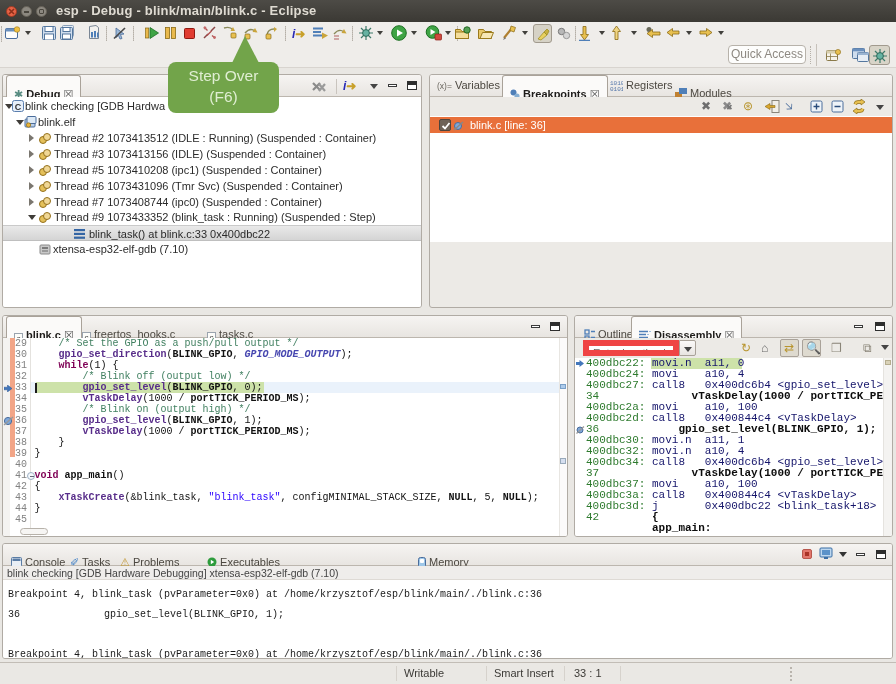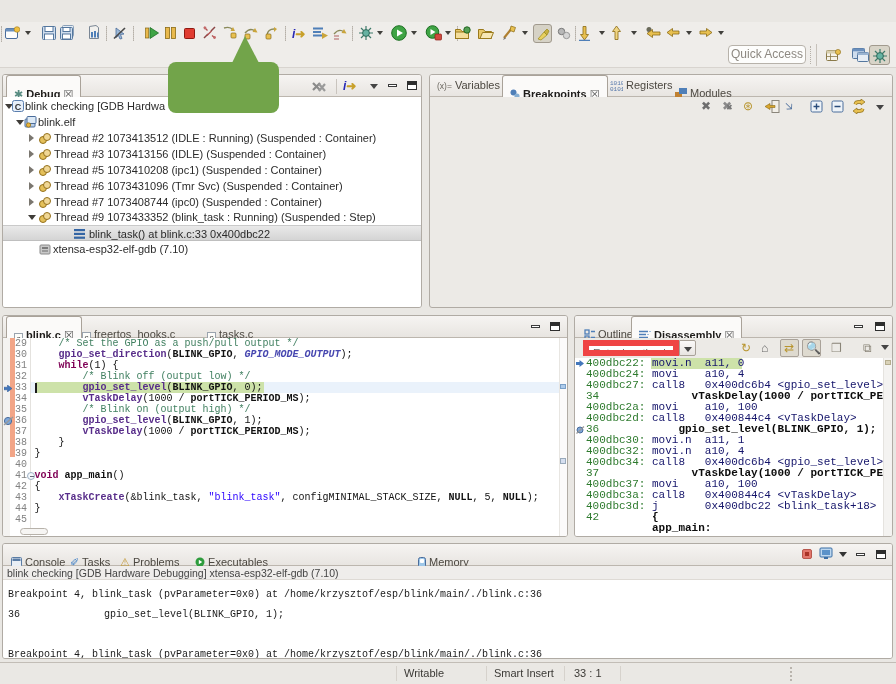--- a/index.html
+++ b/index.html
@@ -47,20 +47,34 @@
 .str { color:#2a00ff; }
 .enm { color:#4747b0; font-style:italic; font-weight:bold; }
 .addr { color:#2d7a2d; }
 .ins  { color:#14146a; }
 .srcb { color:#0c0c0c; font-weight:bold; }
 </style>
 </head>
 <body>
 <div id="root">
 
+  <div id="titlebar" class="abs">
+    <div class="winbtn" style="left:6px; background:#e66245; border:1px solid #9e3a24;">
+        <svg width="9" height="9" style="position:absolute;left:0px;top:0px;">
+          <path d="M2 2 L7 7 M7 2 L2 7" stroke="#8e2f1a" stroke-width="1.6"></path>
+        </svg>
+      </div>
+    <div class="winbtn" style="left:21px; background:#8c8880; border:1px solid #676258;">
+        <div style="position:absolute;left:2px;top:4px;width:5px;height:1.5px;background:#4a463e;"></div>
+      </div>
+    <div class="winbtn" style="left:36px; background:#8c8880; border:1px solid #676258;">
+        <div style="position:absolute;left:2px;top:2px;width:5px;height:5px;border:1.2px solid #4a463e;border-radius:1px;"></div>
+      </div>
+    <div class="title">esp - Debug - blink/main/blink.c - Eclipse</div>
+  </div>
 
   <div id="topbars" class="abs"></div>
   <div id="toolbar1" class="abs" style="left:0;top:22px;width:896px;height:22px;">
     <div class="sep" style="left:1px;top:4px;border-left:1px dotted #b5b0a8;width:0;height:16px;"></div>
 
     <svg class="abs" style="left:5px;top:4px;" width="15" height="14">
         <rect x="0.5" y="2.5" width="12" height="10" rx="1.5" fill="#fdfdfc" stroke="#4a6c9b"></rect>
         <rect x="0.5" y="2.5" width="12" height="3" fill="#6b90bd"></rect>
         <circle cx="12" cy="3.5" r="2.8" fill="#f0c040" stroke="#a07818" stroke-width="0.6"></circle>
       </svg>
@@ -359,20 +373,33 @@
         </svg>
       <svg class="abs" style="left:401px;top:3px;" width="14" height="13">
           <rect x="1" y="1" width="11" height="11" rx="1.5" fill="#eef3f8" stroke="#4a6c9b"></rect>
           <path d="M3.5 6.5 h6" stroke="#2a4c7b" stroke-width="1.4"></path>
         </svg>
       <svg class="abs" style="left:421px;top:2px;" width="16" height="15">
           <path d="M3 5 Q3 1.5 7 1.5 L10 1.5 L10 0 L14 3 L10 6 L10 4.5 L7 4.5 Q5.5 4.5 5.5 6" fill="#e8c050" stroke="#8a6a14" stroke-width="0.7"></path>
           <path d="M13 10 Q13 13.5 9 13.5 L6 13.5 L6 15 L2 12 L6 9 L6 10.5 L9 10.5 Q10.5 10.5 10.5 9" fill="#e8c050" stroke="#8a6a14" stroke-width="0.7"></path>
         </svg>
       <div class="ddown hollow" style="left:446px;top:8px;"></div>
+    </div>
+    <div class="content" style="left:0;top:41px;width:462px;height:126px;">
+
+      <div class="abs" style="left:0;top:1px;width:462px;height:16px;background:#e8703a;color:#ffffff;font-size:11px;">
+        <div class="abs" style="left:9px;top:2px;width:12px;height:12px;background:#6e6257;border:1px solid #4e443c;border-radius:2px;"><svg width="12" height="12" viewBox="0 0 12 12">
+              <path d="M2.5 6 L5 8.5 L9.5 3" stroke="#fff" stroke-width="1.8" fill="none"></path>
+            </svg></div>
+        <svg class="abs" style="left:23px;top:4px;" width="12" height="10">
+            <circle cx="5" cy="5" r="3.5" fill="#7da7d9" stroke="#4a6c9b"></circle>
+            <path d="M1 9 L10 1" stroke="#888" stroke-width="1.5"></path>
+          </svg>
+        <span style="position:absolute;left:40px;top:1.5px;">blink.c [line: 36]</span>
+      </div>
     </div>
 
   </div>
 
   <div class="panel" style="left:2px;top:315px;width:566px;height:222px;">
     <div class="tabrow"></div>
     <div class="tab active" style="left:3px;"><span class="cfile"></span> <b>blink.c</b> <span style="color:#555;">☒</span></div>
     <div class="tab" style="left:72px;"><span class="cfile"></span> freertos_hooks.c</div>
     <div class="tab" style="left:197px;"><span class="cfile"></span> tasks.c</div>
     <div class="mini" style="left:528px;top:9px;"></div>
@@ -508,21 +535,21 @@
   </div>
 
   <div class="panel" style="left:2px;top:543px;width:891px;height:116px;">
     <div class="tabrow"></div>
     <div class="tab" style="left:1px;"><svg width="11" height="10" style="vertical-align:-1px;">
           <rect x="0.5" y="0.5" width="10" height="9" rx="1" fill="#e8eef5" stroke="#5a7ca5"></rect>
           <rect x="1.5" y="1.5" width="8" height="2.5" fill="#5a7ca5"></rect>
         </svg> Console</div>
     <div class="tab" style="left:60px;"><span style="color:#3a7cc4;">✐</span> Tasks</div>
     <div class="tab" style="left:110px;"><span style="color:#c49a3a;">⚠</span> Problems</div>
-    <div class="tab" style="left:185px;"><svg width="10" height="10" style="vertical-align:-1px;">
+    <div class="tab" style="left:197px;"><svg width="10" height="10" style="vertical-align:-1px;">
           <circle cx="5" cy="5" r="4.5" fill="#2d9c3c"></circle>
           <path d="M3.8 2.8 L7.2 5 L3.8 7.2 Z" fill="#fff"></path>
         </svg> Executables</div>
     <div class="tab" style="left:408px;"><svg width="8" height="11" style="vertical-align:-2px;">
           <rect x="0.5" y="0.5" width="7" height="10" rx="2" fill="#9ec7e8" stroke="#4a6c9b"></rect>
           <rect x="2" y="2" width="4" height="4" rx="1" fill="#fff"></rect>
         </svg> Memory</div>
 
     <div class="abs" style="left:799px;top:5px;width:10px;height:10px;background:#e2766c;border:1px solid #b8574d;border-radius:2px;">
         <div style="position:absolute;left:2px;top:2px;width:4px;height:4px;background:#a93226;"></div>
@@ -554,14 +581,15 @@
     <div class="abs" style="left:574px;top:4px;font-size:11px;color:#3c3a36;">33 : 1</div>
     <div class="abs" style="left:396px;top:3px;width:1px;height:15px;background:#d6d2cc;"></div>
     <div class="abs" style="left:486px;top:3px;width:1px;height:15px;background:#d6d2cc;"></div>
     <div class="abs" style="left:564px;top:3px;width:1px;height:15px;background:#d6d2cc;"></div>
     <div class="abs" style="left:620px;top:3px;width:1px;height:15px;background:#d6d2cc;"></div>
     <div class="abs" style="left:790px;top:4px;width:0;height:14px;border-left:2px dotted #b9b4ad;"></div>
   </div>
 
   <div class="abs" style="left:168px;top:62px;width:111px;height:51px;background:#72a44a;border-radius:8px;z-index:50;"></div>
   <div class="abs" style="left:232px;top:36px;width:0;height:0;border-left:13px solid transparent;border-right:14px solid transparent;border-bottom:27px solid #72a44a;z-index:50;"></div>
+  <div class="abs" style="left:168px;top:65px;width:111px;text-align:center;color:#e0eed3;font-size:15.5px;line-height:21px;z-index:51;">Step Over<br>(F6)</div>
 
 </div>
 
 </body></html>

